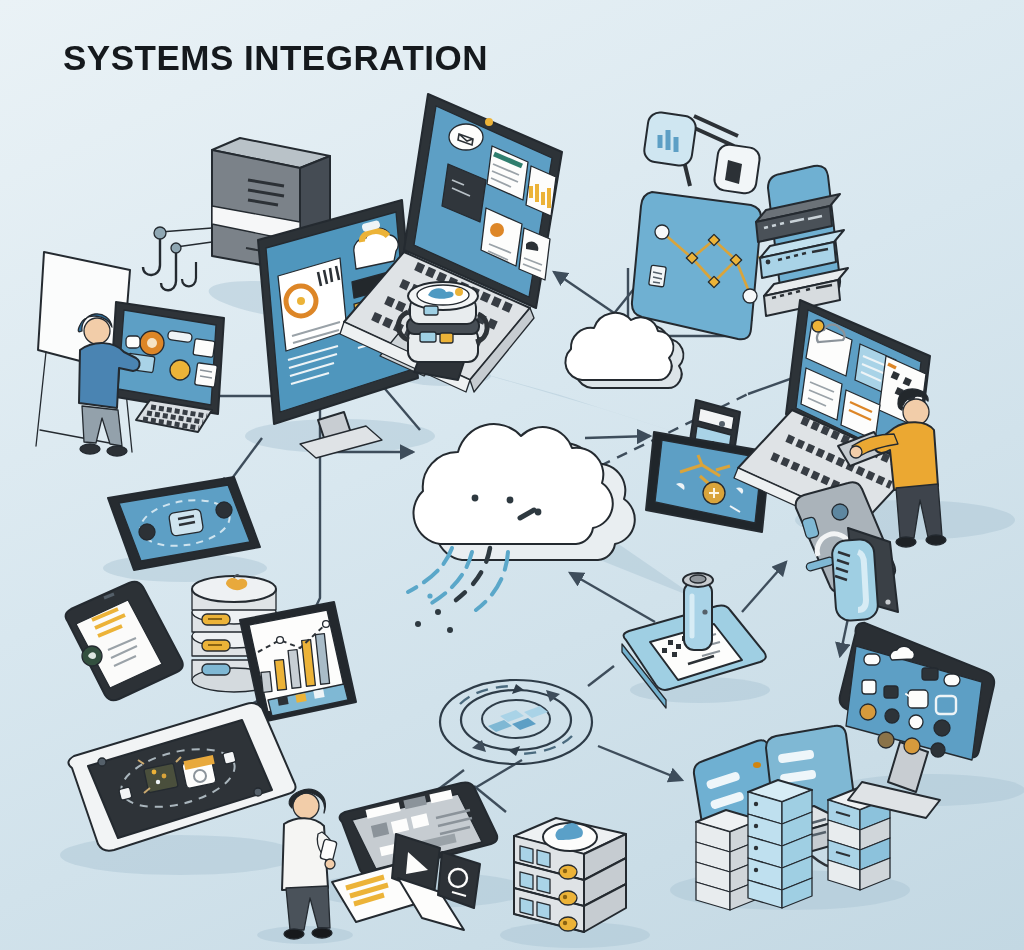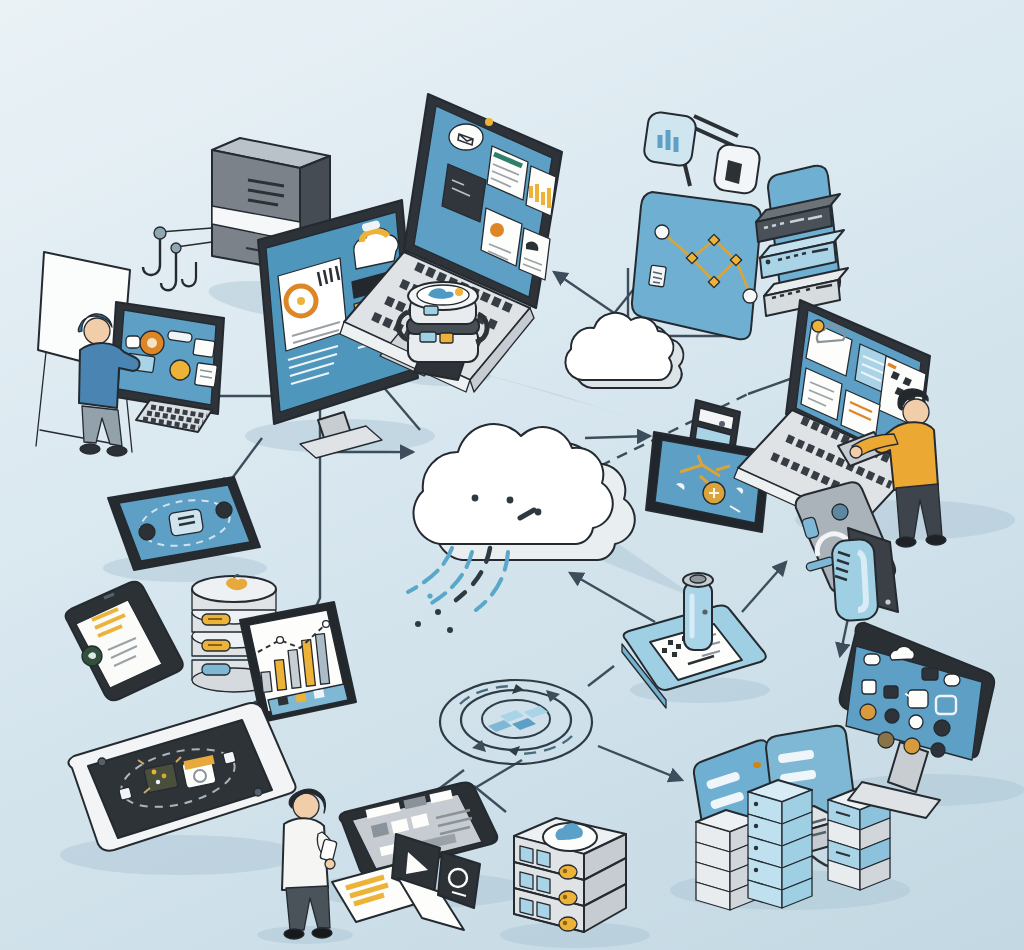--- a/index.html
+++ b/index.html
@@ -18,20 +18,21 @@
   .thin{stroke:#242a30;stroke-width:1.3;stroke-linejoin:round;stroke-linecap:round;}
   .conn{fill:none;stroke:#3e4d5b;stroke-width:2.4;stroke-linejoin:round;}
   .cdash{stroke-dasharray:11 8;}
   .sh{fill:#a9c4d3;opacity:.45;stroke:none;}
   .keys{fill:none;stroke:#373d44;stroke-linecap:butt;}
 </style>
 </head>
 <body>
 
 <div class="stage">
+  <div class="title">SYSTEMS INTEGRATION</div>
 
   <svg width="1024" height="950" viewBox="0 0 1024 950">
     <defs>
       <marker id="arw" viewBox="0 0 10 10" refX="8.5" refY="5" markerWidth="6.5" markerHeight="6.5" orient="auto-start-reverse">
         <path d="M0,0 L10,5 L0,10 z" fill="#3e4d5b"></path>
       </marker>
     </defs>
 
     <g>
       <polygon class="sh" points="470,370 560,395 700,440 600,408" opacity=".35"></polygon>

